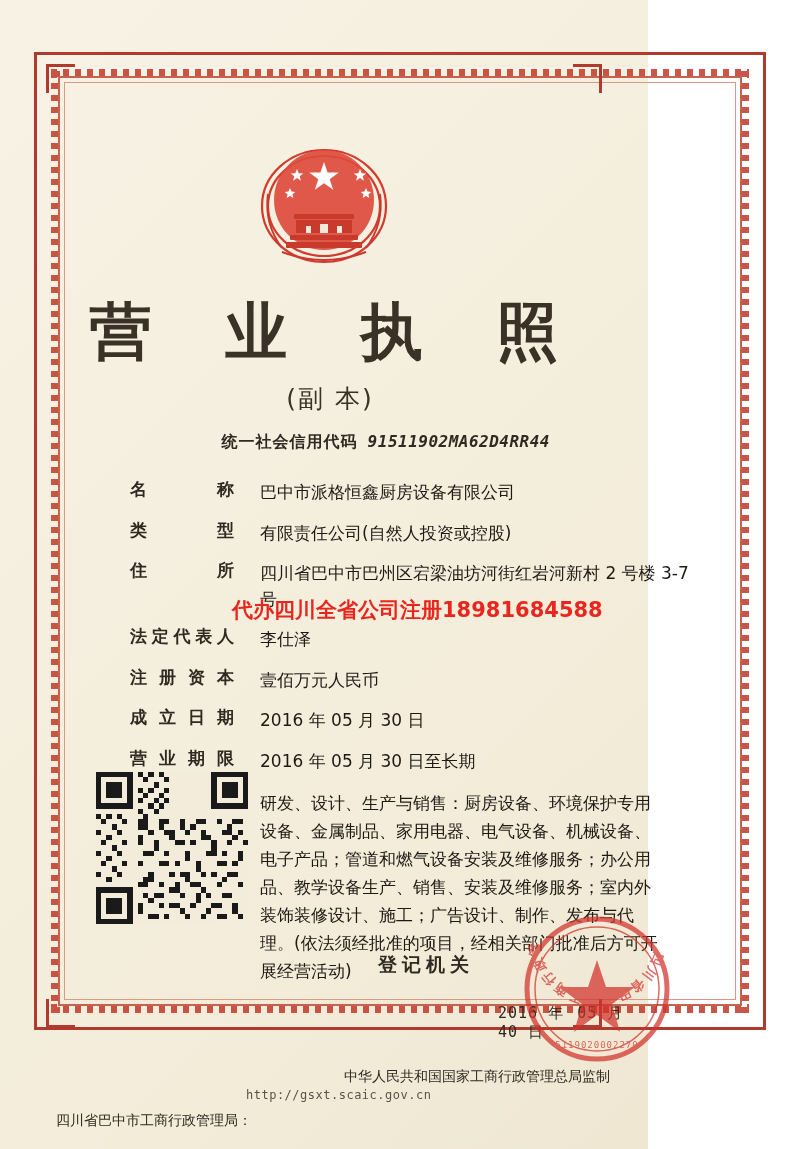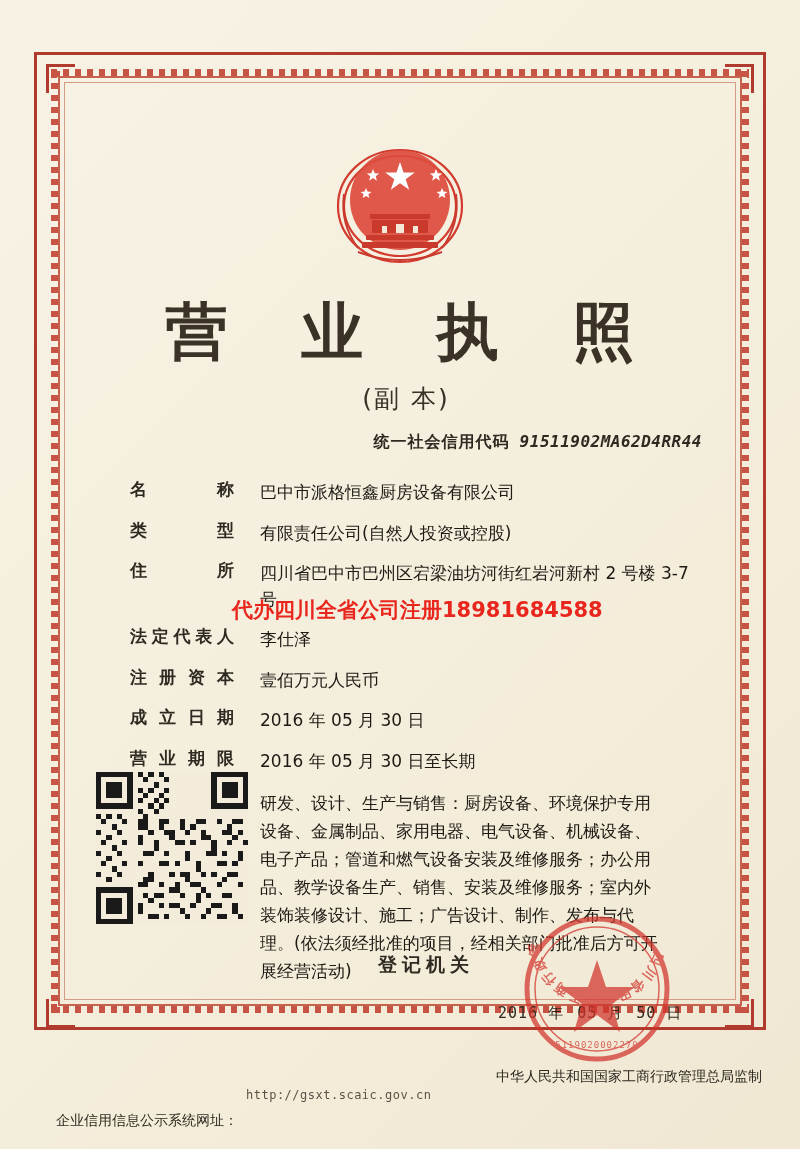--- a/index.html
+++ b/index.html
@@ -8,21 +8,21 @@
   }
   body {
     width: 800px;
     height: 1149px;
     background: #ffffff;
     font-family: "Liberation Sans", sans-serif;
     overflow: hidden;
   }
   #page {
     position: relative;
-    width: 800px;
+    width: 648px;
     height: 1149px;
     background: linear-gradient(135deg, #f7f2e4 0%, #f5efdf 40%, #f3ecd9 70%, #efe7d2 100%);
   }
   
   .frame-outer {
     position: absolute;
     left: 34px;
     top: 52px;
     width: 732px;
     height: 978px;
@@ -544,35 +544,35 @@
           <rect x="20" y="22" width="1" height="1"></rect>
       </g>
     </svg>
   </div>
 
   <div class="watermark">代办四川全省公司注册18981684588</div>
 
   <div class="registry">登记机关</div>
 
   <div class="date-line">
-    <span class="dnum">2016</span><span class="dsep">年</span><span class="dnum">05</span><span class="dsep">月</span><span class="dnum">50</span><span class="dsep">日</span>
+    <span class="dnum">2016</span><span class="dsep">年</span><span class="dnum">05</span><span class="dsep">月</span><span class="dnum">40</span><span class="dsep">日</span>
   </div>
 
   <div class="seal">
     <svg width="162" height="162" viewBox="0 0 162 162" xmlns="http://www.w3.org/2000/svg">
       <defs>
         <path id="sealArc" d="M 81 148 m -60 0 a 60 60 0 1 1 120 0" transform="rotate(180 81 88)"></path>
       </defs>
       <circle cx="81" cy="81" r="70" fill="none" stroke="#d2322b" stroke-width="5"></circle>
       <circle cx="81" cy="81" r="62" fill="none" stroke="#d2322b" stroke-width="1.5"></circle>
       <polygon points="81,52 90,79 119,79 96,96 104,124 81,107 58,124 66,96 43,79 72,79" fill="#d2322b"></polygon>
       <text font-family="DejaVu Sans, sans-serif" font-size="13" font-weight="bold" fill="#d2322b" letter-spacing="2.4">
         <textPath href="#sealArc" startOffset="8%">四川省巴中市工商行政管理局</textPath>
       </text>
       <text x="81" y="140" text-anchor="middle" font-family="DejaVu Sans Mono, monospace" font-size="9" fill="#d2322b" letter-spacing="1">5119020002270</text>
     </svg>
   </div>
 
   <div class="url-line">http://gsxt.scaic.gov.cn</div>
-  <div class="footer-left">企业信用信息公示系统网址：</div>
+  <div class="footer-left">四川省巴中市工商行政管理局：</div>
   <div class="footer-right">中华人民共和国国家工商行政管理总局监制</div>
 
 </div>
 
 </body></html>

